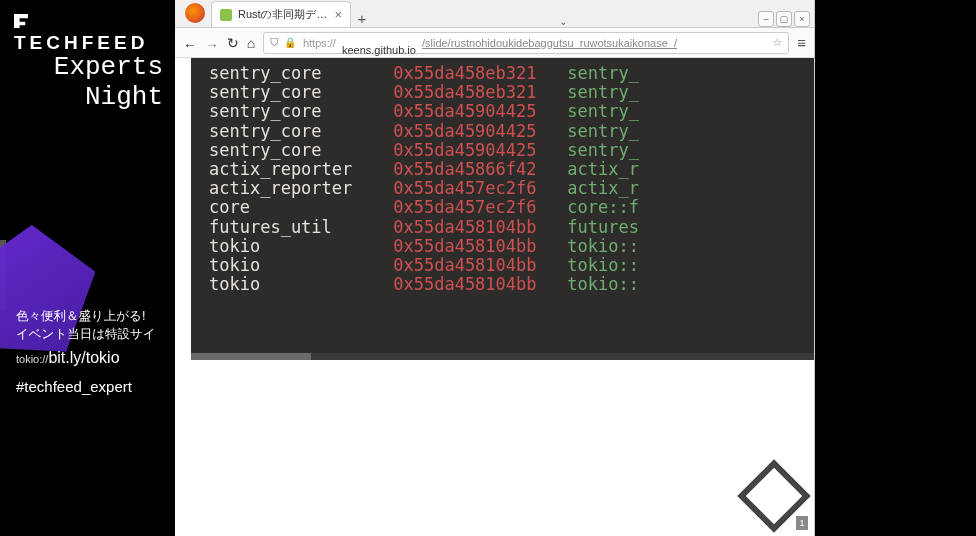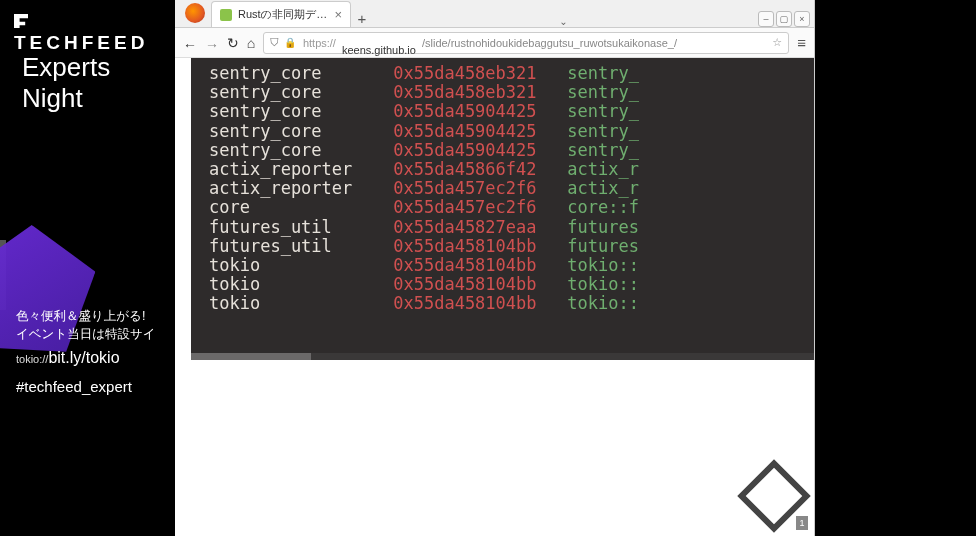--- a/index.html
+++ b/index.html
@@ -11,21 +11,21 @@
     position: absolute;
     left: 0; top: 0;
     width: 175px; height: 416px;
     background: #000;
     color: #fff;
     z-index: 10;
   }
   .logo-block { padding: 10px 12px 4px 14px; }
   .logo-main { font-size: 19px; font-weight: 700; letter-spacing: 4px; font-family: Arial, sans-serif; }
   .logo-f { display:inline-block; width:14px; height:14px; background:#fff; clip-path: polygon(0 0,100% 0,100% 30%,40% 30%,40% 55%,80% 55%,80% 80%,40% 80%,40% 100%,0 100%); margin-right:2px; vertical-align:-1px;}
-  .logo-sub { font-family: Liberation Sans, sans-serif; font-size: 26px; margin-top: -2px; padding-left: 8px; }
+  .logo-sub { font-family: Liberation Mono, monospace; font-size: 26px; margin-top: -2px; padding-left: 8px; text-align: right; }
   .purple-shape {
     position: absolute; left: -30px; bottom: 60px;
     width: 120px; height: 130px;
     background: linear-gradient(135deg,#6a2bd9,#4a1fa8);
     transform: rotate(12deg);
     clip-path: polygon(40% 0, 100% 25%, 90% 90%, 20% 100%, 0 40%);
     opacity: 0.95;
   }
   .promo {
     position: absolute; bottom: 0; left: 0; right: 0;
@@ -77,21 +77,21 @@
   .toolbar .navbtn { cursor:pointer; color:#888; font-size:14px; }
   .toolbar .navbtn.enabled{ color:#333;}
   .urlbar {
     flex:1; height:22px; border:1px solid #ccc; border-radius:3px;
     background:#fff; display:flex; align-items:center; padding:0 6px; gap:6px;
     font-size:11px; color:#777;
   }
   .urlbar .lock { color:#4caf50; font-size:10px;}
   .urlbar .scheme { color:#999; }
   .urlbar .host { color:#333;margin-top:14px; }
-  .urlbar .path { color:#888; white-space:nowrap; overflow:hidden; text-overflow:ellipsis;}
+  .urlbar .path { color:#888; white-space:nowrap; overflow:hidden; text-overflow:ellipsis;text-decoration:underline;}
   .urlbar .star { margin-left:auto; color:#999; cursor:pointer;}
   .toolbar .menu { cursor:pointer; font-size:15px; color:#555;}
 
   .page {
     flex:1; background:#fff; position:relative; overflow:hidden;
   }
   .terminal {
     position:absolute; left:16px; right:0; top:0;
     background:#2e2b2b; color:#ddd;
     font-family: 'DejaVu Sans Mono', Menlo, Consolas, monospace;
@@ -179,21 +179,20 @@
   <div class="page">
     <div class="terminal" id="terminal">
         <div class="row"><span class="c-white">sentry_core       </span><span class="c-red">0x55da458eb321  </span> <span class="c-green">sentry_</span></div>
         <div class="row"><span class="c-white">sentry_core       </span><span class="c-red">0x55da458eb321  </span> <span class="c-green">sentry_</span></div>
         <div class="row"><span class="c-white">sentry_core       </span><span class="c-red">0x55da45904425  </span> <span class="c-green">sentry_</span></div>
         <div class="row"><span class="c-white">sentry_core       </span><span class="c-red">0x55da45904425  </span> <span class="c-green">sentry_</span></div>
         <div class="row"><span class="c-white">sentry_core       </span><span class="c-red">0x55da45904425  </span> <span class="c-green">sentry_</span></div>
         <div class="row"><span class="c-white">actix_reporter    </span><span class="c-red">0x55da45866f42  </span> <span class="c-green">actix_r</span></div>
         <div class="row"><span class="c-white">actix_reporter    </span><span class="c-red">0x55da457ec2f6  </span> <span class="c-green">actix_r</span></div>
         <div class="row"><span class="c-white">core              </span><span class="c-red">0x55da457ec2f6  </span> <span class="c-green">core::f</span></div>
-        <div class="row"><span class="c-white">futures_util      </span><span class="c-red">0x55da45827eaa  </span> <span class="c-green">futures</span></div>
         <div class="row"><span class="c-white">futures_util      </span><span class="c-red">0x55da458104bb  </span> <span class="c-green">futures</span></div>
         <div class="row"><span class="c-white">tokio             </span><span class="c-red">0x55da458104bb  </span> <span class="c-green">tokio::</span></div>
         <div class="row"><span class="c-white">tokio             </span><span class="c-red">0x55da458104bb  </span> <span class="c-green">tokio::</span></div>
         <div class="row"><span class="c-white">tokio             </span><span class="c-red">0x55da458104bb  </span> <span class="c-green">tokio::</span></div>
         <div class="hscroll">
           <div class="thumb"></div>
         </div>
       </div>
     <div class="diamond-logo"></div>
     <div class="page-num">1</div>

